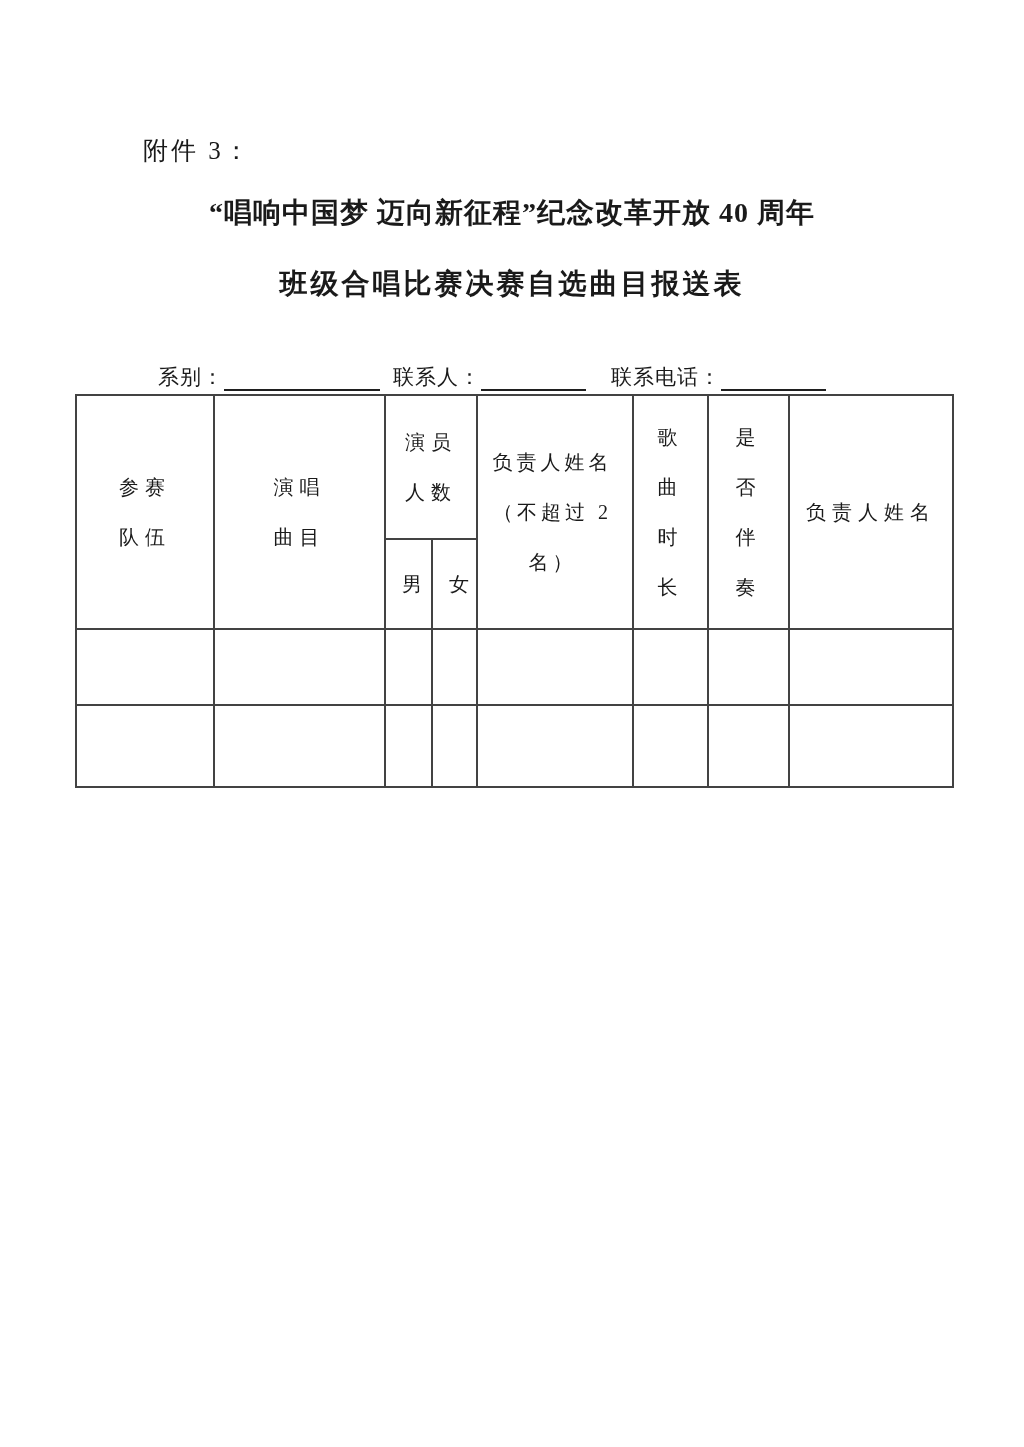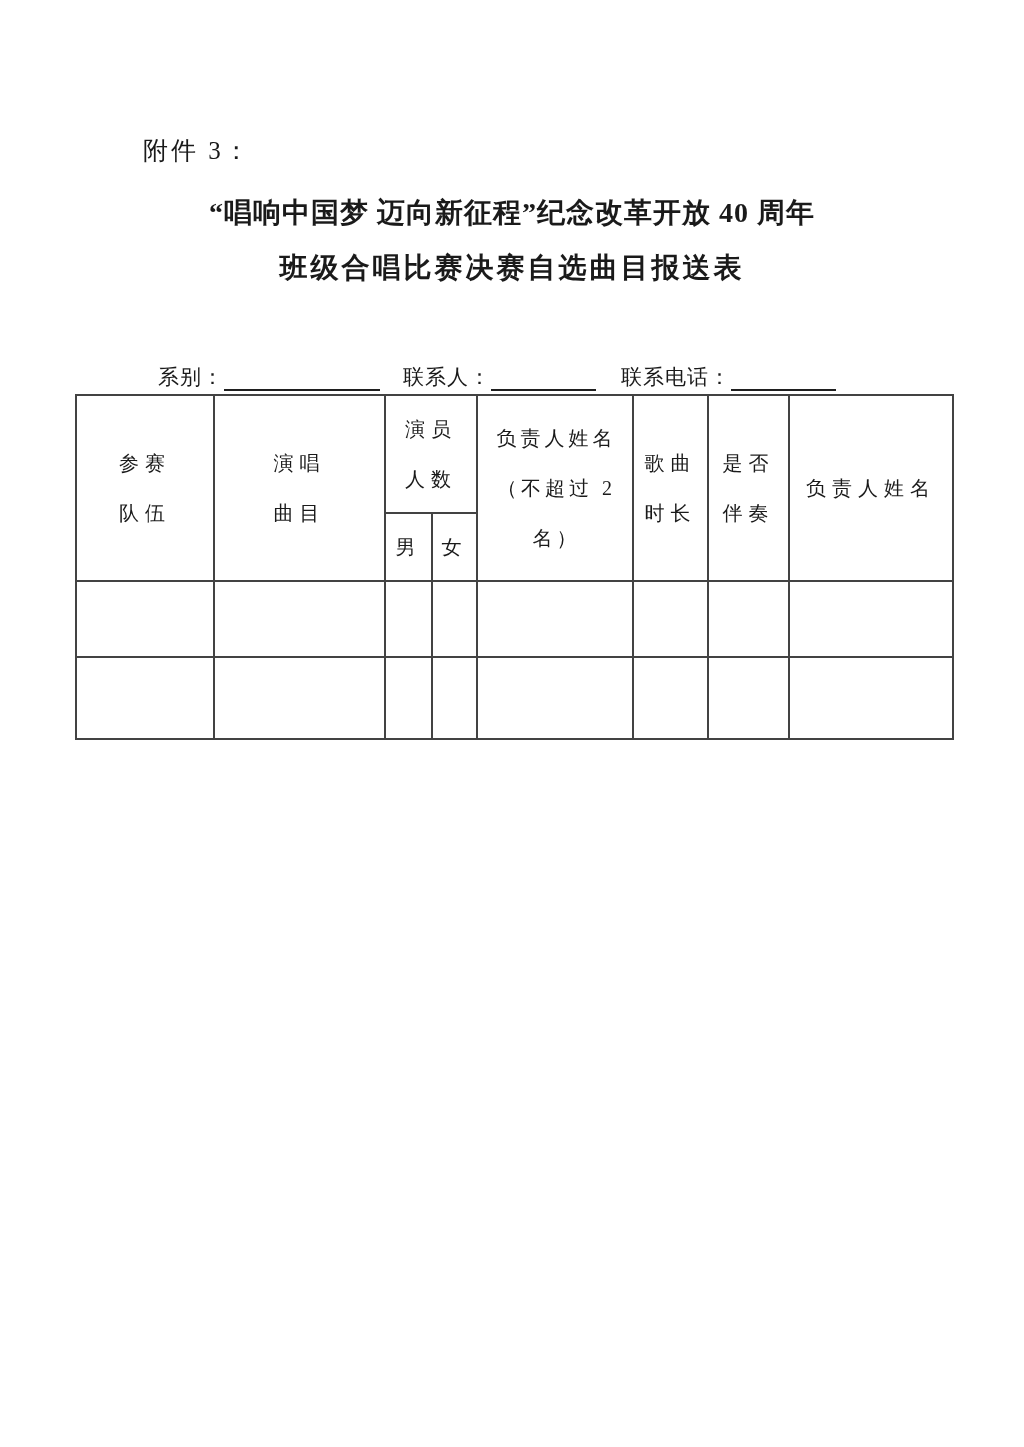--- a/index.html
+++ b/index.html
@@ -22,59 +22,59 @@
   }
 
   .title-line {
     left: 0;
     width: 1024px;
     text-align: center;
     font-weight: bold;
     font-size: 28px;
   }
   .title-line1 { top: 194px; letter-spacing: 1px; }
-  .title-line2 { top: 249px; letter-spacing: 3px; }
+  .title-line2 { top: 265px; letter-spacing: 3px; }
 
   .form-line {
     left: 158px;
     top: 363px;
     font-size: 21px;
     letter-spacing: 1px;
     white-space: nowrap;
   }
   .blank {
     display: inline-block;
     height: 27px;
     border-bottom: 2px solid #1f1f1f;
     vertical-align: bottom;
   }
   .blank-department { width: 156px; }
   .blank-contact { width: 105px; }
   .blank-phone { width: 105px; }
-  .gap-contact { margin-left: 23px; }
+  .gap-contact { margin-left: 13px; }
   .gap-phone { margin-left: 25px; }
 
   table.report-table {
     position: absolute;
     left: 75px;
     top: 394px;
     width: 877px;
     border-collapse: collapse;
     table-layout: fixed;
   }
   .report-table th, .report-table td {
     border: 2px solid #434343;
     font-weight: normal;
     font-size: 20px;
     text-align: center;
     vertical-align: middle;
     line-height: 50px;
     letter-spacing: 6px;
     white-space: pre-line;
-    padding: 8px;
+    padding: 16px;
     overflow: hidden;
   }
   tr.hrow1 { height: 111px; }
   tr.hrow2 { height: 55px; }
   tr.brow1 { height: 76px; }
   tr.brow2 { height: 82px; }
   .leader-cell {
     text-align: left;
     padding-left: 11px !important;
     letter-spacing: 4px !important;

